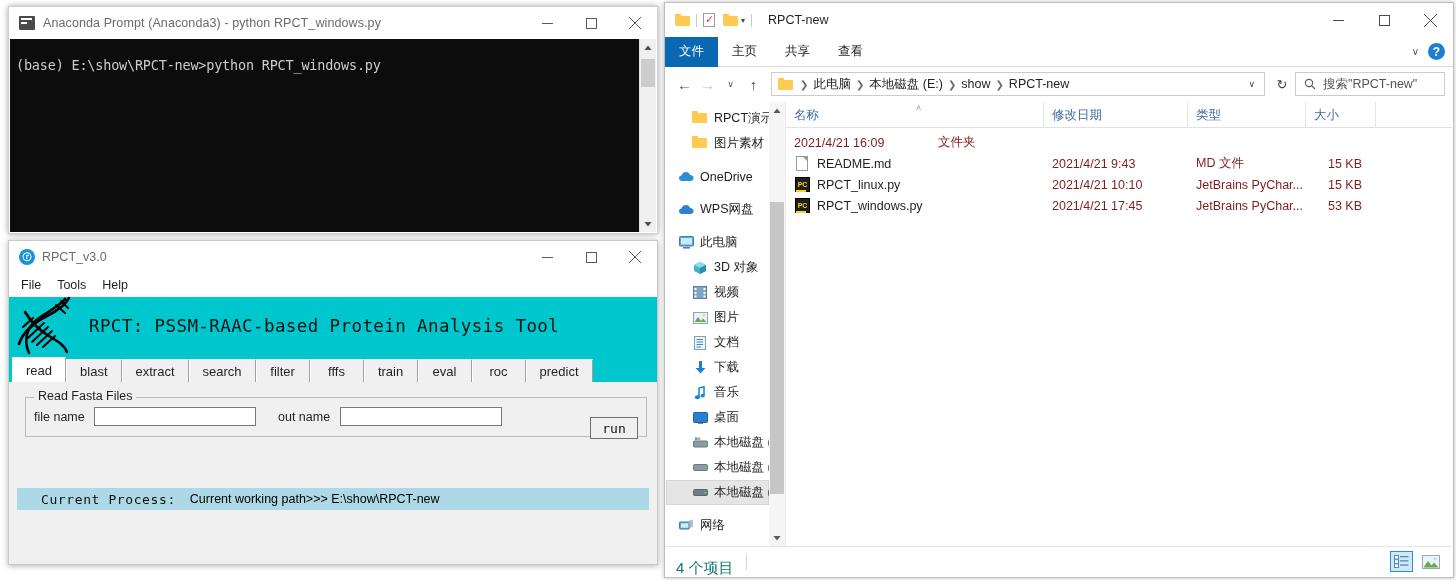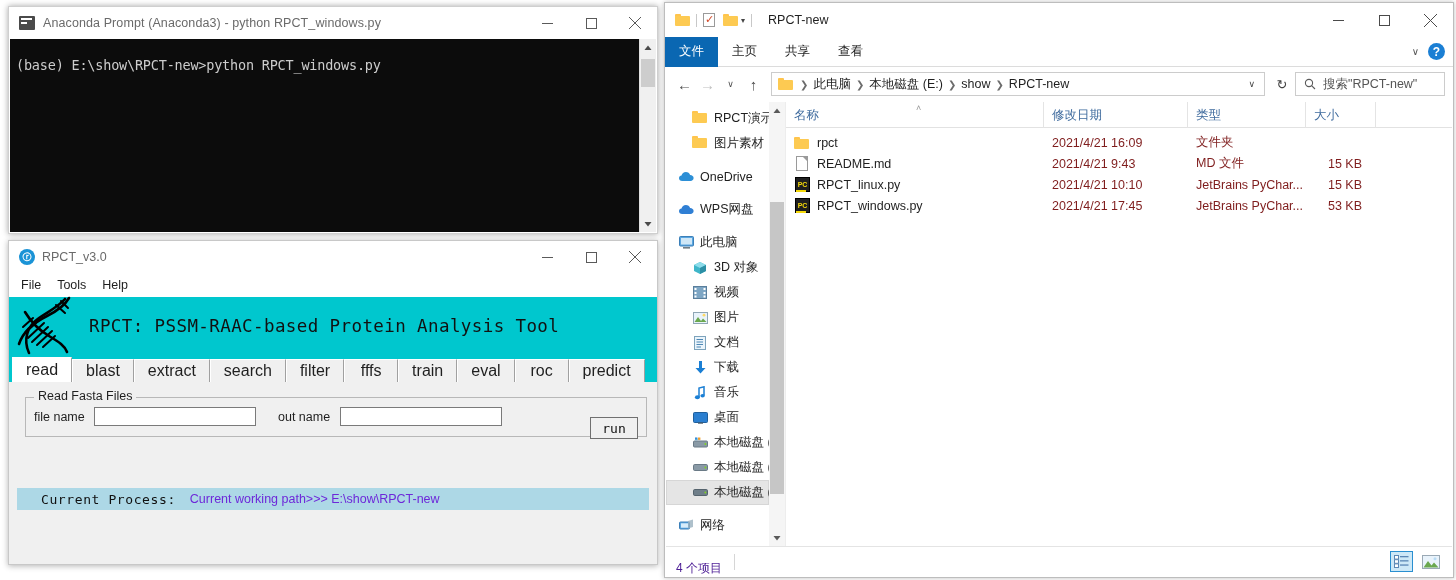--- a/index.html
+++ b/index.html
@@ -87,21 +87,21 @@
   #dna-logo { width: 76px; height: 60px; flex:none; }
   #banner-title {
     font-family:"DejaVu Sans Mono", monospace;
     font-size: 17.5px; color:#111; letter-spacing: .4px; margin-left: 4px;
   }
   #rpct-tabs {
     display:flex; height: 25px; background:#00c7ce; padding-left: 3px; align-items: flex-end;
   }
   .tab {
     height: 23px; min-width: 54px; padding: 0 13px; display:flex; align-items:center; justify-content:center;
-    font-size: 16px; color:#1f1f1f; background:#f0f0f0;
+    font-size: 13px; color:#1f1f1f; background:#f0f0f0;
     border-left:1px solid #fff; border-top:1px solid #fff; border-right:1px solid #a0a0a0;
   }
   .tab.active { background:#ffffff; height: 25px; font-weight: normal; border-right:1px solid #a0a0a0; }
   #rpct-content {
     position:absolute; left:0; right:0; top:141px; bottom:0; background:#f0f0f0;margin-top:8px;
   }
   #groupbox {
     position:absolute; left:16px; top:7px; right:10px; height: 40px;
     border:1px solid #b8b8b8;
   }
@@ -119,21 +119,21 @@
     display:flex; align-items:center; justify-content:center;
   }
   #proc-bar {
     position:absolute; left:8px; right:8px; top:98px; height:22px; background:#add8e6;
     display:flex; align-items:center;
   }
   #proc-label {
     font-family:"DejaVu Sans Mono", monospace; font-size:13px; color:#111;
     margin-left: 24px; letter-spacing: .6px;
   }
-  #proc-value { font-size: 12.5px; color:#6d28d9; margin-left: 14px; }
+  #proc-value { font-size: 12.5px; color:#000000; margin-left: 14px; }
   #rpct-console {
     position:absolute; left:8px; right:8px; top:122px; bottom:8px; background:#000;
     overflow:hidden;
   }
   #rpct-console pre {
     margin:0; color:#e8e8e8; font-family:"DejaVu Sans Mono", monospace;
     font-size:12.5px; line-height:15px; padding: 1px 0 0 3px; white-space: pre;
     letter-spacing: -0.3px;
   }
 
@@ -226,21 +226,21 @@
     color:#f5d90a; font-size:7px; font-weight:bold; font-family:"Liberation Sans",sans-serif;
     display:flex;align-items:center;justify-content:center; margin-left:1px;
   }
   .py-ico::after{content:"";position:absolute;left:2px;bottom:1px;width:10px;height:1.5px;background:#f5d90a;}
   .fcol { padding-left:8px; color:#7f1d1d; }
   .fcol.right { text-align:right; padding-right:14px; padding-left:0; }
   #ex-status {
     position:absolute; left:1px; right:1px; bottom:1px; height:30px; background:#fff;
     border-top:1px solid #e4e4e4; display:flex; align-items:center;
   }
-  #status-text { font-size:12px; color:#4c1d95; margin-left:10px;margin-top:14px; }
+  #status-text { font-size:15px; color:#0f766e; margin-left:10px;margin-top:14px; }
   .status-sep { width:1px;height:16px;background:#d6d6d6; margin-left:12px; }
   #viewbtns { position:absolute; right:10px; display:flex; gap:6px; align-items:center; }
   .vbtn { width:23px;height:21px; display:flex;align-items:center;justify-content:center; }
   .vbtn.sel { background:#cde8f7; border:1px solid #2a8fd0; }
 </style>
 </head>
 <body>
 
 <div id="root">
 
@@ -612,26 +612,20 @@
         <div id="col-head">
           <div class="col" style="width:258px;">名称</div>
           <div class="col" style="width:144px;">修改日期</div>
           <div class="col" style="width:118px;">类型</div>
           <div class="col sz" style="width:70px;">大小</div>
           <span id="sortmark">˄</span>
         </div>
 
         <div style="padding-top:4px;">
           <div class="frow">
-            <div class="fname" style="width:258px;">
-              <span class="ficon">
-                  <span class="folder-ico" style="margin-top:2px;display:block;"></span>
-                </span>
-              <span>rpct</span>
-            </div>
             <div class="fcol" style="width:144px;">2021/4/21 16:09</div>
             <div class="fcol" style="width:118px;">文件夹</div>
             <div class="fcol right" style="width:70px;"></div>
           </div>
 
           <div class="frow">
             <div class="fname" style="width:258px;">
               <span class="ficon">
                   <span class="md-ico" style="display:block;"></span>
                 </span>

